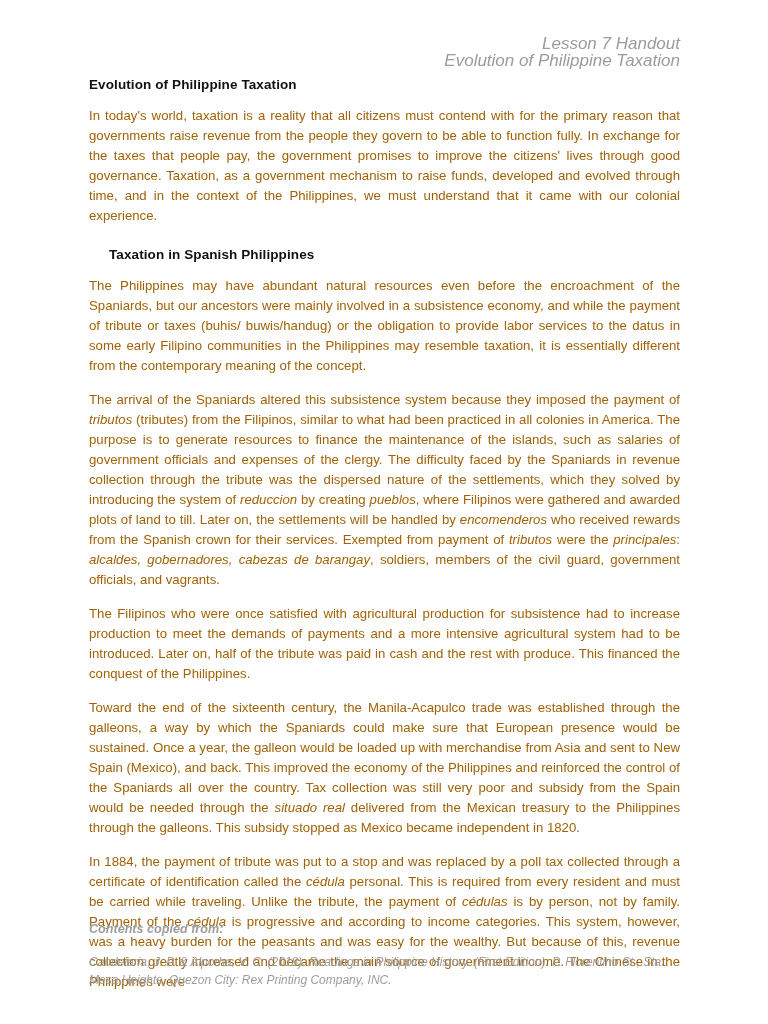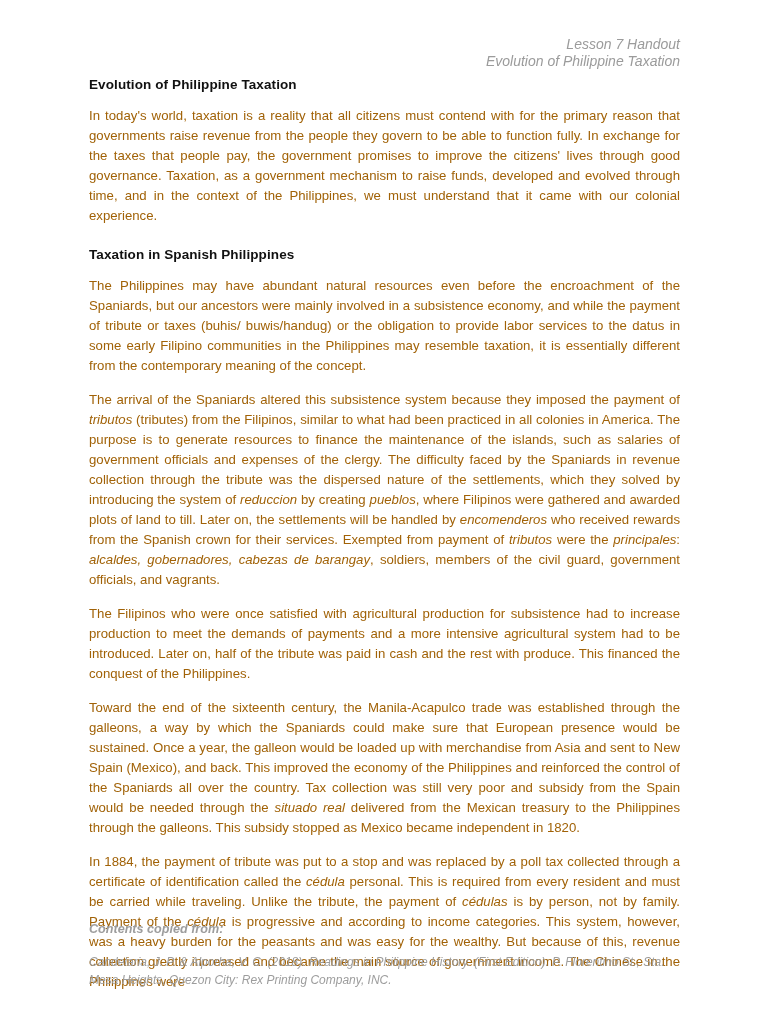--- a/index.html
+++ b/index.html
@@ -23,21 +23,21 @@
     padding: 0;
     overflow: hidden;
   }
   .page-header {
     position: absolute;
     top: 36px;
     left: 89px;
     width: 591px;
     text-align: right;
     font-style: italic;
-    font-size: 14px;
+    font-size: 17px;
     line-height: 16.5px;
     color: #9b9b9b;
   }
   .page-header .hline {
     display: block;
     white-space: pre;
   }
   .content {
     position: absolute;
     top: 76px;
@@ -47,20 +47,21 @@
   h2.section-heading {
     font-size: 13.5px;
     font-weight: bold;
     line-height: 18px;
     margin: 0 0 12px 0;
     color: #111111;
     letter-spacing: 0.1px;
   }
   h2.section-heading.spaced {
     margin-top: 20px;
+    margin-left: 20px;
   }
   p.body-para {
     font-size: 13.2px;
     line-height: 20px;
     text-align: justify;
     text-justify: inter-word;
     margin: 0 0 14px 0;
     color: #a16207;
     hyphens: none;
   }

